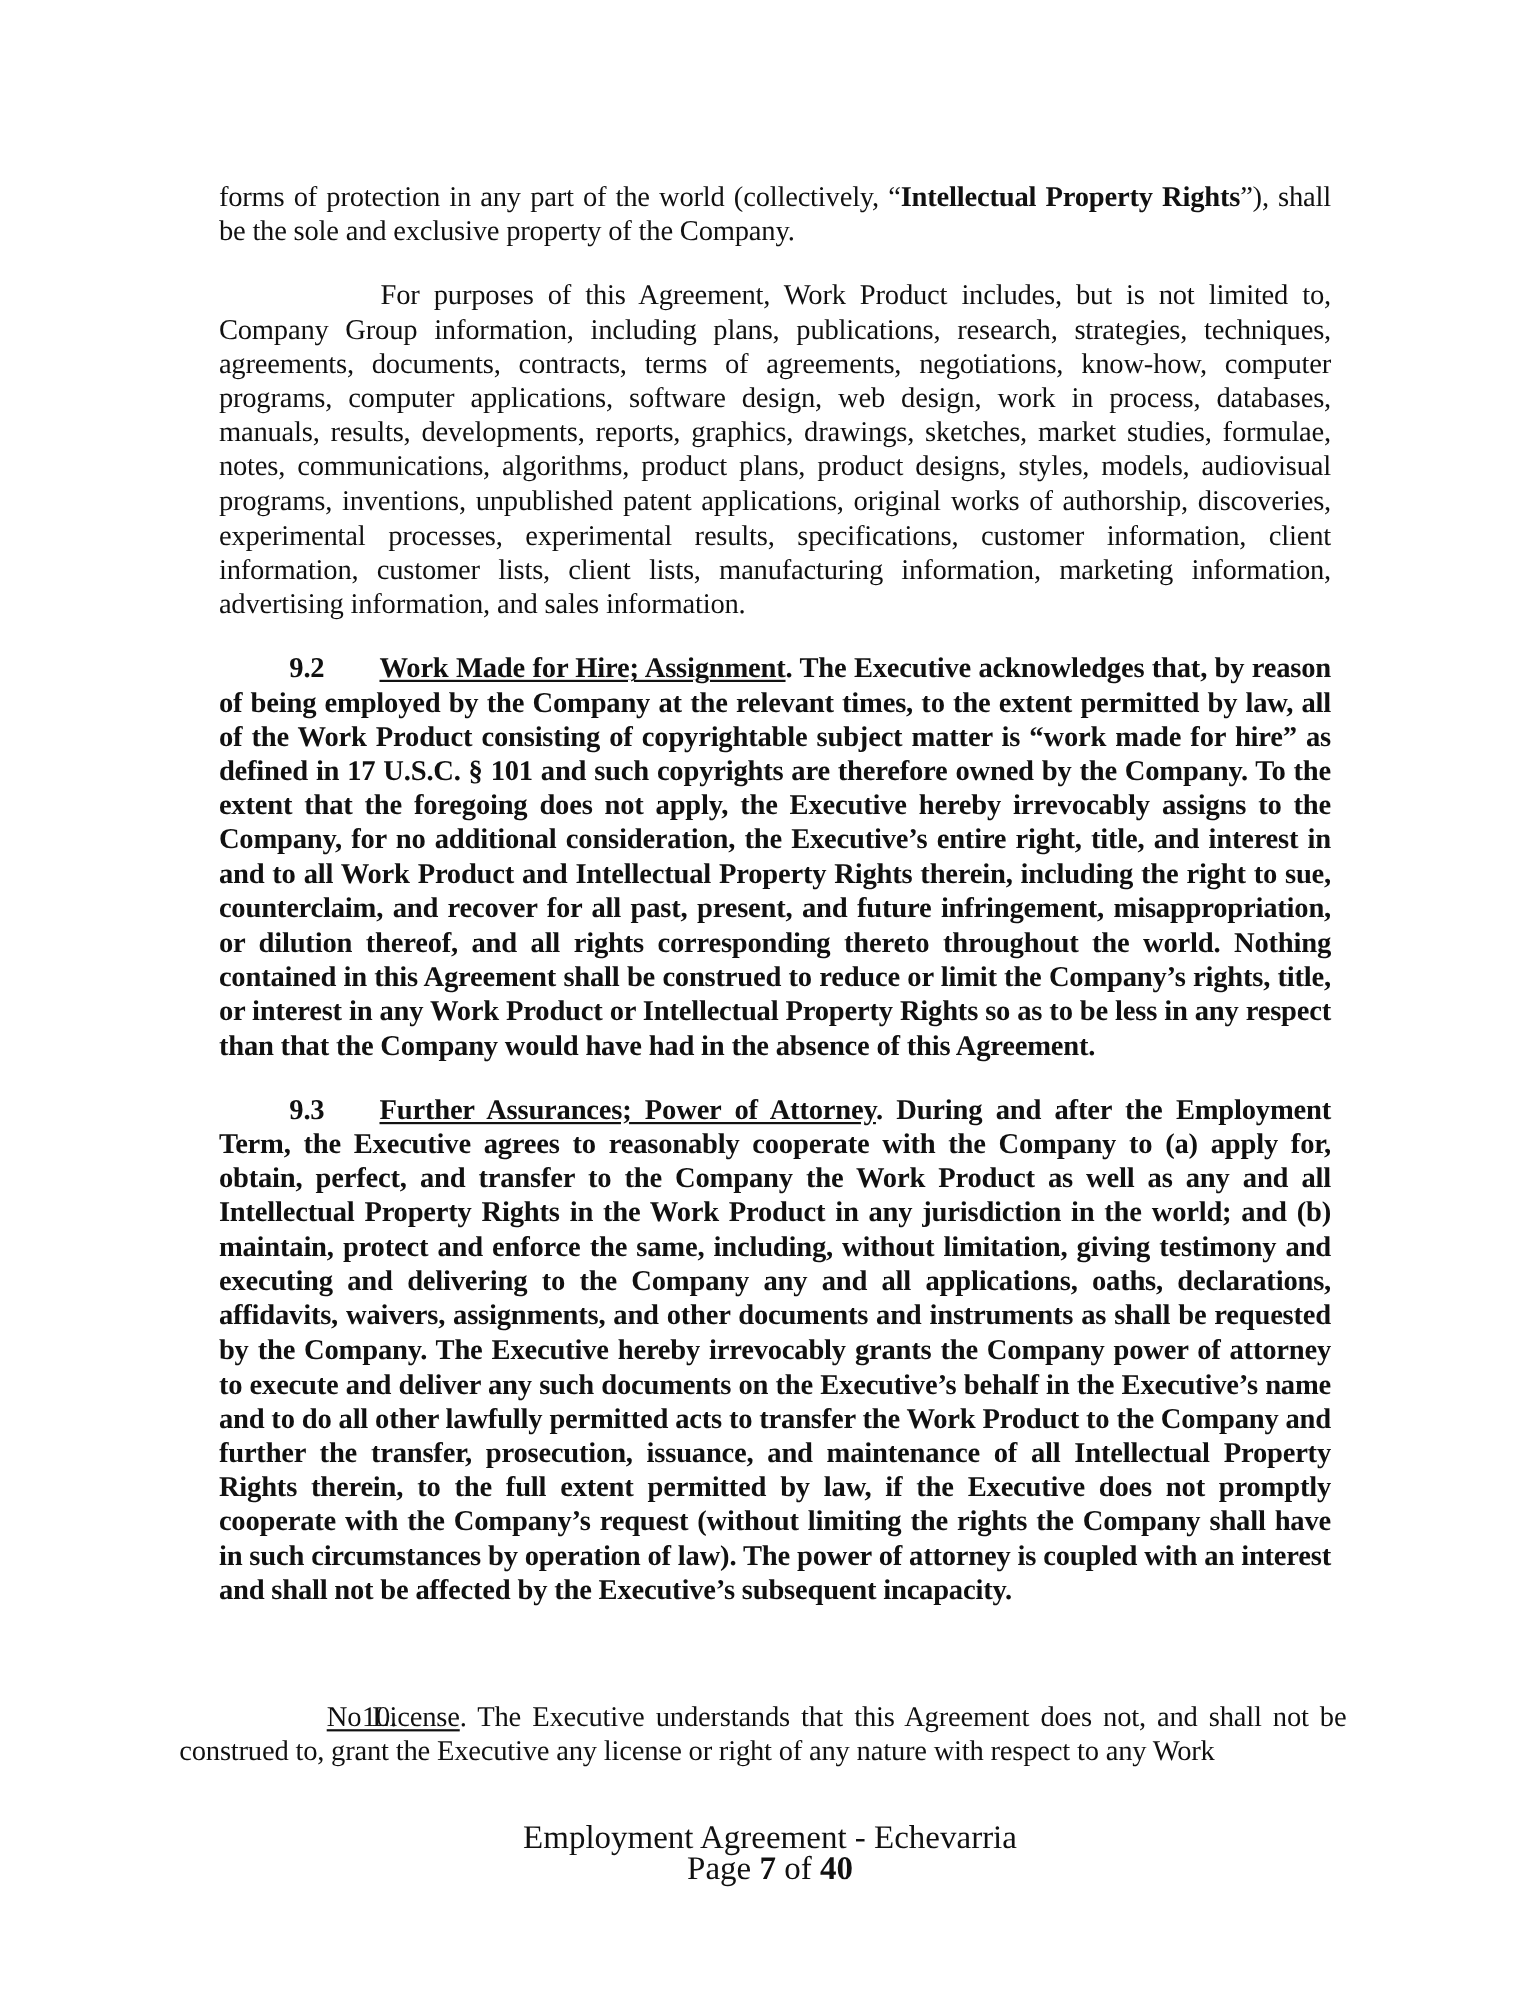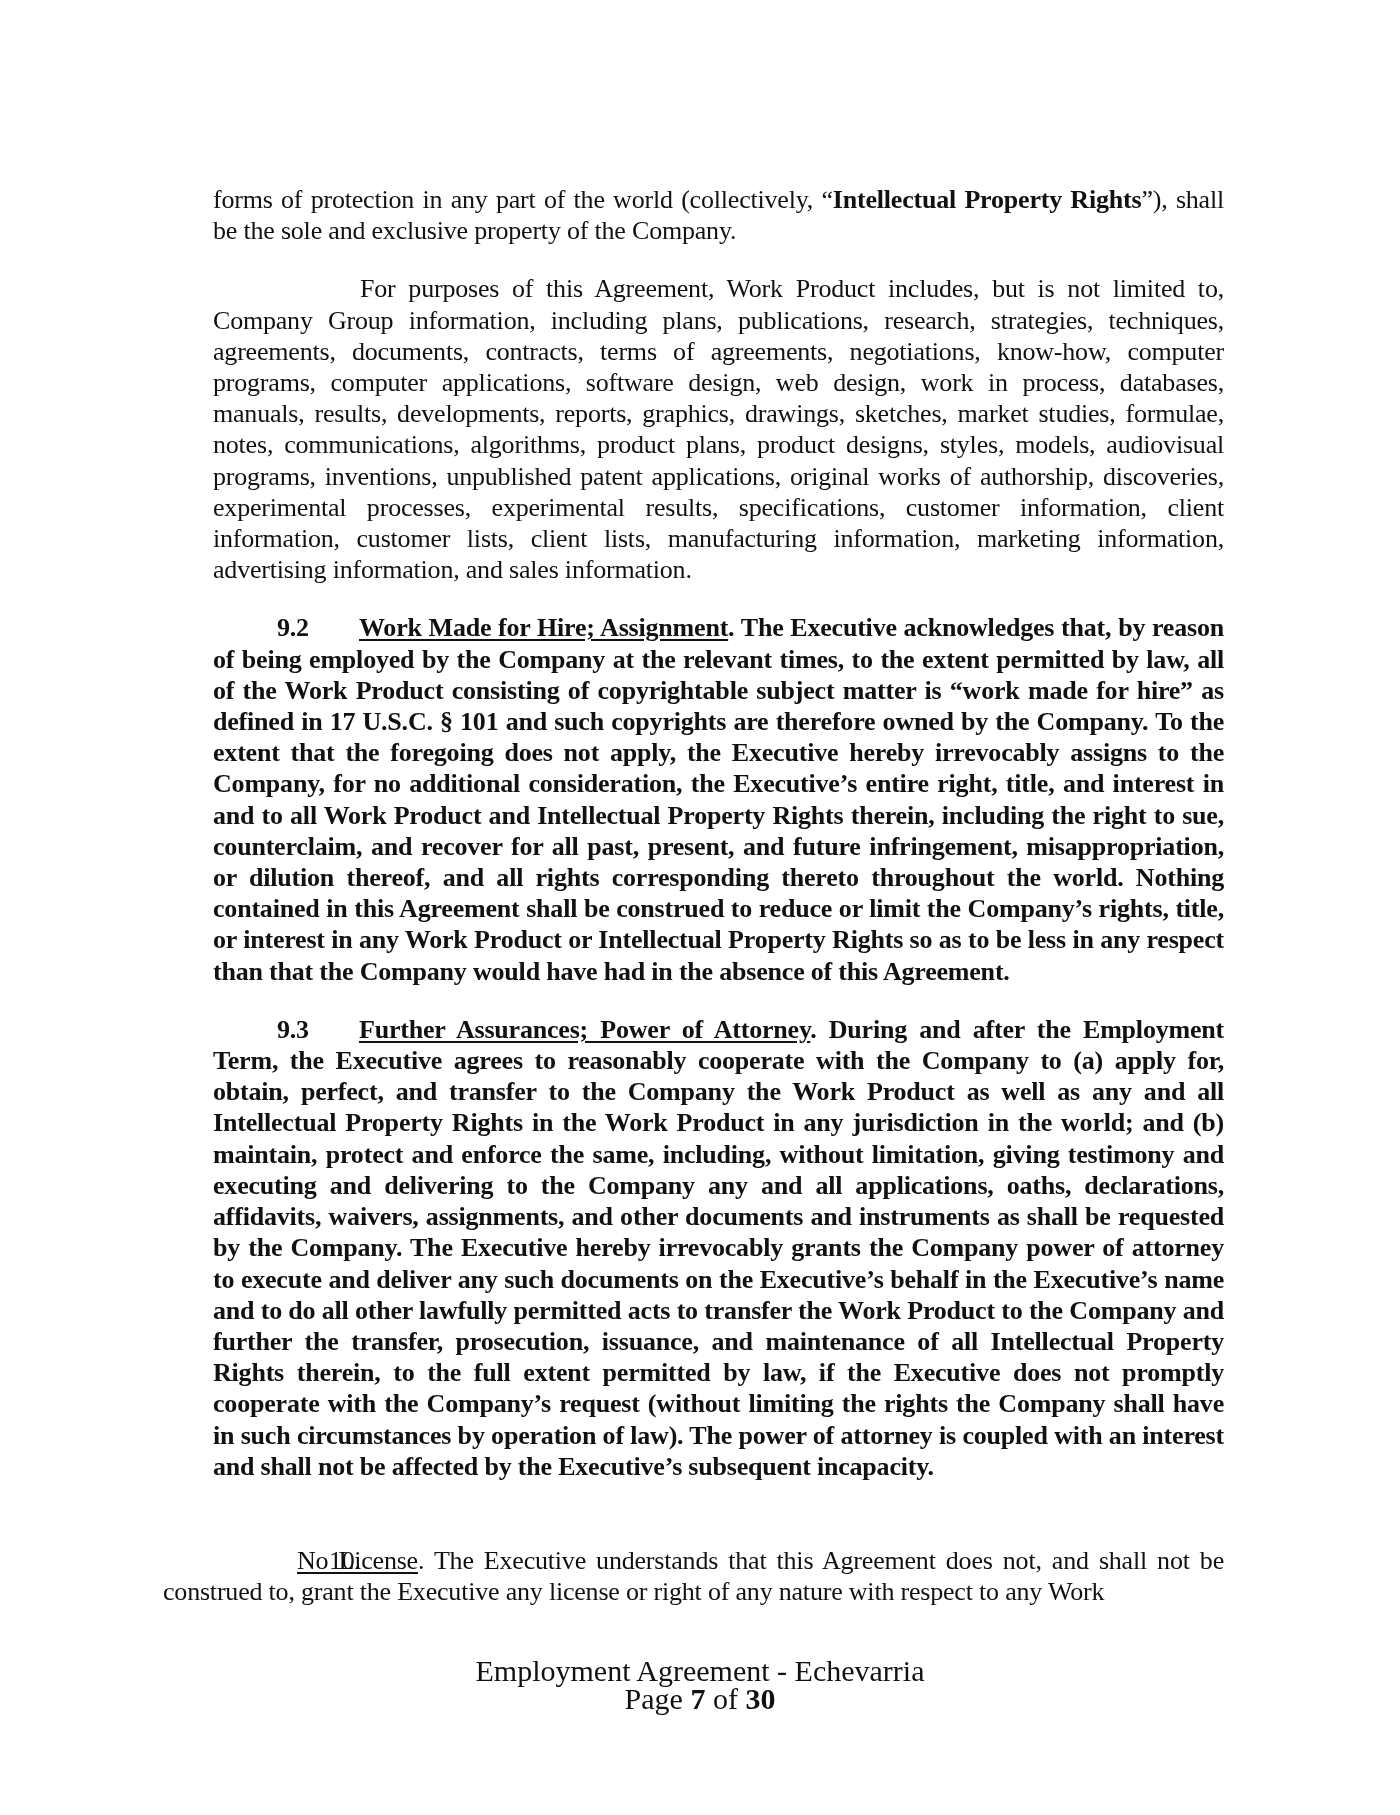--- a/index.html
+++ b/index.html
@@ -1,18 +1,18 @@
 <!DOCTYPE html>
 <html><head>
 <meta charset="utf-8">
 <style>
   html, body { margin:0; padding:0; background:#ffffff; }
   body { width:1400px; height:1815px; position:relative; overflow:hidden;
          font-family:"Liberation Serif", "DejaVu Serif", serif; color:#111; }
-  .page { position:absolute; left:213px; top:163px; width:1011px;margin-top:21px; }
+  .page { position:absolute; left:199px; top:163px; width:1011px; }
   p { margin:0; font-size:26px; line-height:31.2px; text-align:justify; letter-spacing:-0.2px; }
   .gap { height:27px; }
   .indent-big { text-indent:147px; }
   .indent-num { text-indent:64px;font-weight:bold; }
   .num { display:inline-block; width:82px; text-indent:0; }
   .u { text-decoration:underline; text-underline-offset:3px; }
   b { font-weight:bold; }
   .sec10 { position:absolute; left:163px; width:1061px;margin-top:20px; }
   .sec10 p { text-indent:83px; }
   .num10 { display:inline-block; width:31px; }
@@ -31,14 +31,14 @@
   <div class="gap"></div>
   <p class="indent-num"><span class="num">9.3</span><span class="u">Further Assurances; Power of Attorney</span><span>. During and after the Employment Term, the Executive agrees to reasonably cooperate with the Company to (a) apply for, obtain, perfect, and transfer to the Company the Work Product as well as any and all Intellectual Property Rights in the Work Product in any jurisdiction in the world; and (b) maintain, protect and enforce the same, including, without limitation, giving testimony and executing and delivering to the Company any and all applications, oaths, declarations, affidavits, waivers, assignments, and other documents and instruments as shall be requested by the Company. The Executive hereby irrevocably grants the Company power of attorney to execute and deliver any such documents on the Executive’s behalf in the Executive’s name and to do all other lawfully permitted acts to transfer the Work Product to the Company and further the transfer, prosecution, issuance, and maintenance of all Intellectual Property Rights therein, to the full extent permitted by law, if the Executive does not promptly cooperate with the Company’s request (without limiting the rights the Company shall have in such circumstances by operation of law). The power of attorney is coupled with an interest and shall not be affected by the Executive’s subsequent incapacity.</span></p>
 </div>
 
 <div class="sec10" style="top:1525px;">
   <p><span class="num10">10.</span><span style="display:inline-block;width:20px;"></span><span class="u">No License</span><span>. The Executive understands that this Agreement does not, and shall not be construed to, grant the Executive any license or right of any nature with respect to any Work</span></p>
 </div>
 
 <div class="footer">
   <div>Employment Agreement - Echevarria</div>
-  <div><span>Page</span> <b>7</b> <span>of</span> <b>30</b></div>
+  <div><span>Page</span> <b>7</b> <span>of</span> <b>40</b></div>
 </div>
 
 </body></html>

